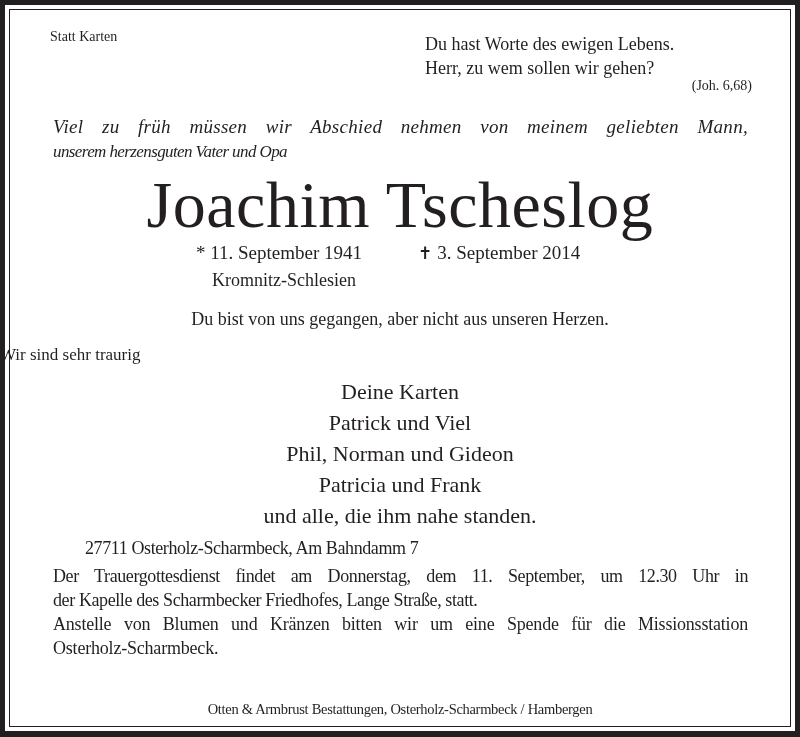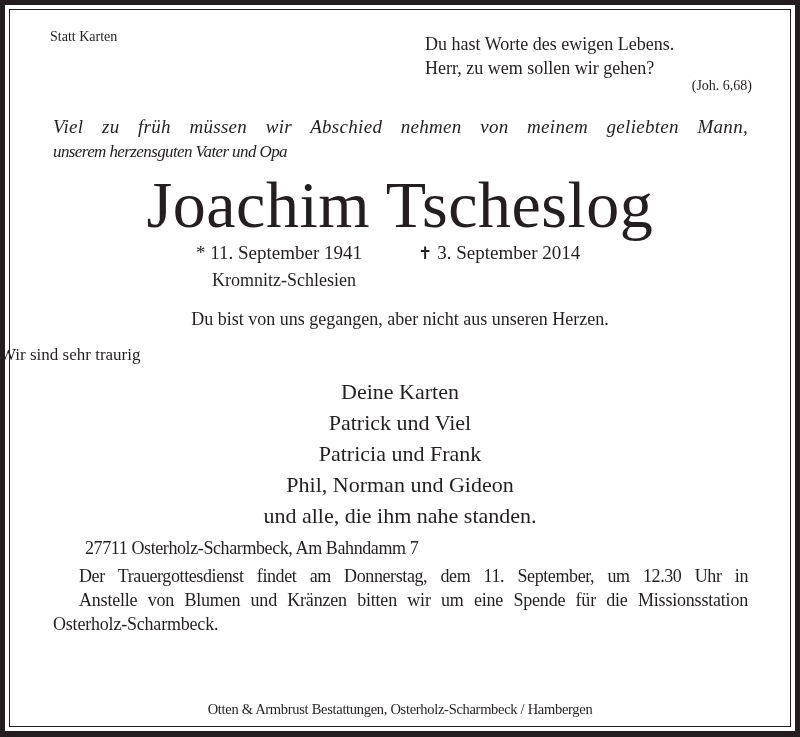--- a/index.html
+++ b/index.html
@@ -112,21 +112,20 @@
       width: 695px;
       font-size: 18px;
       line-height: 24px;
       letter-spacing: -0.4px;
     }
     .details-line { display: block; white-space: nowrap; }
     .details-line.address { margin-bottom: 4px; margin-left: 32px; }
     .details-line.justify {
       text-align: justify;
       text-align-last: justify;
-      margin-left: 26px;
     }
     .donation {
       letter-spacing: -0.2px;
     }
     .funeral-home {
       left: 0; right: 0; top: 701px;
       text-align: center;
       font-size: 14.5px;
       letter-spacing: -0.3px;
     }
@@ -162,25 +161,26 @@
 </div>
 <div class="abs birthplace">Kromnitz-Schlesien</div>
 
 <div class="abs quote">Du bist von uns gegangen, aber nicht aus unseren Herzen.</div>
 
 <div class="abs sad">Wir sind sehr traurig</div>
 
 <div class="abs mourners">
   <span class="mourner">Deine Karten</span>
   <span class="mourner">Patrick und Viel</span>
+  <span class="mourner">Phil, Norman und Gideon</span>
   <span class="mourner">Patricia und Frank</span>
-  <span class="mourner">Phil, Norman und Gideon</span>
   <span class="mourner">und alle, die ihm nahe standen.</span>
 </div>
 
 <div class="abs details">
   <span class="details-line address">27711 Osterholz-Scharmbeck, Am Bahndamm 7</span>
   <span class="details-line justify">Der Trauergottesdienst findet am Donnerstag, dem 11. September, um 12.30 Uhr in</span>
+  <span class="details-line">der Kapelle des Scharmbecker Friedhofes, Lange Straße, statt.</span>
   <span class="details-line justify donation">Anstelle von Blumen und Kränzen bitten wir um eine Spende für die Missionsstation</span>
   <span class="details-line donation">Osterholz-Scharmbeck.</span>
 </div>
 
 <div class="abs funeral-home">Otten &amp; Armbrust Bestattungen, Osterholz-Scharmbeck / Hambergen</div>
 
 </body></html>

